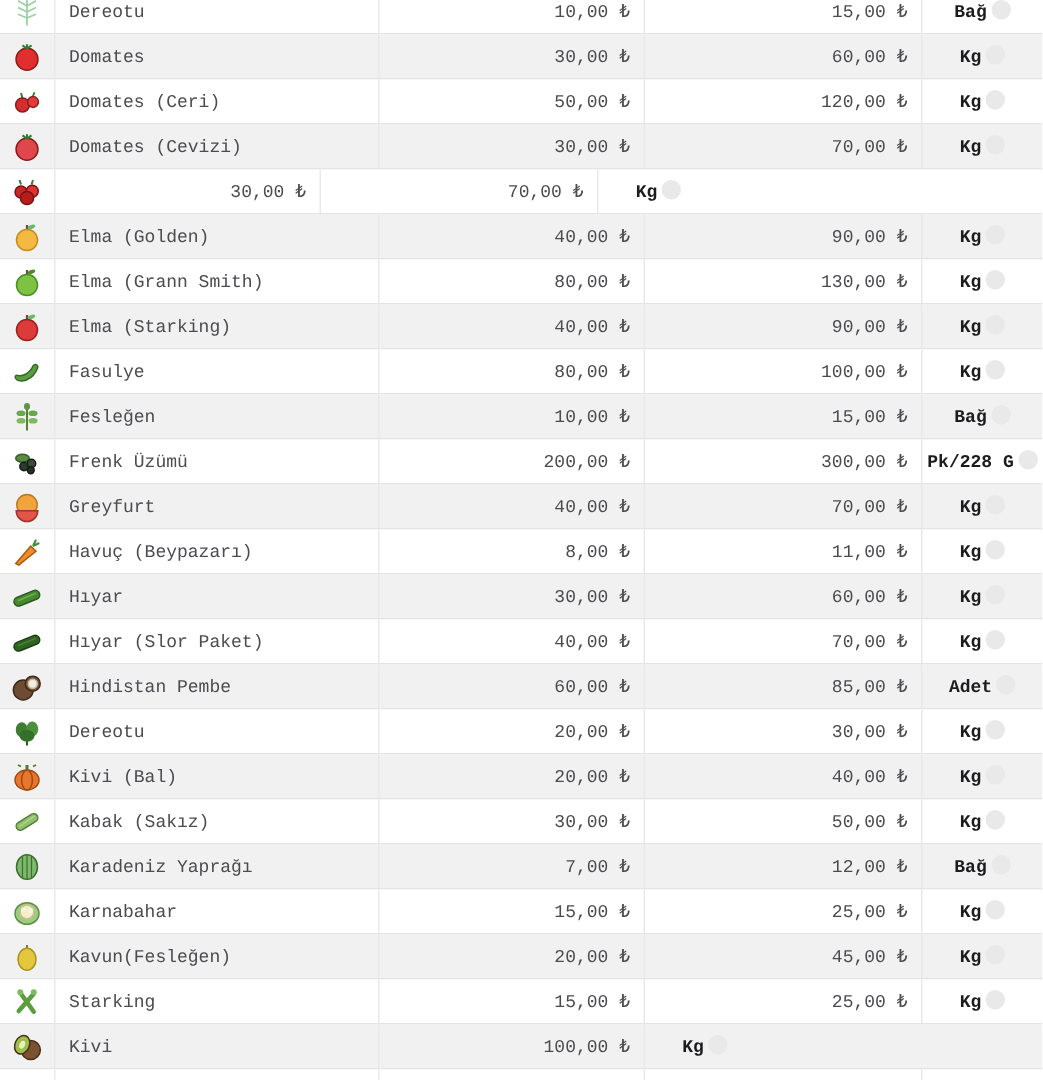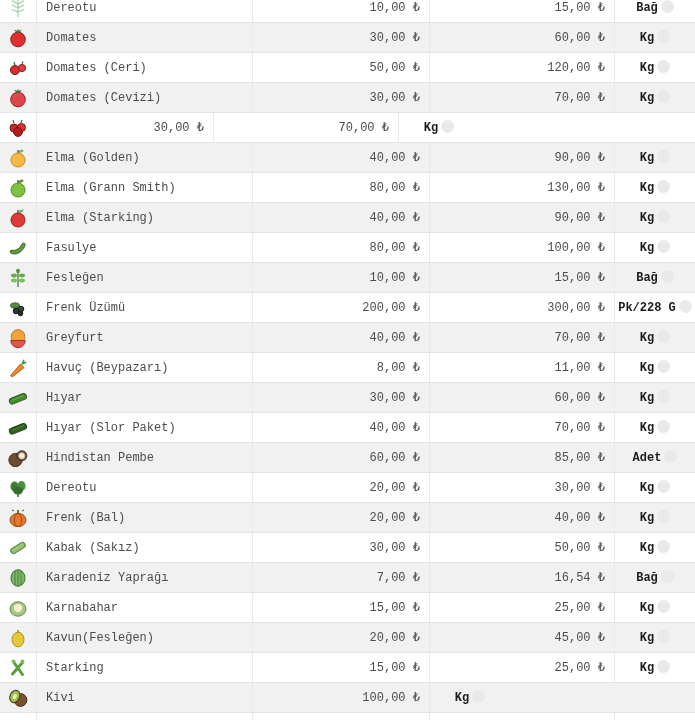--- a/index.html
+++ b/index.html
@@ -444,21 +444,21 @@
       <span class="icon">
             <svg width="22" height="22" viewBox="0 0 22 22">
               <path d="M11 6V3" stroke="#4e7d33" stroke-width="2"></path>
               <path d="M7 4l-2-1M15 4l2-1" stroke="#4e7d33" stroke-width="1.3"></path>
               <ellipse cx="11" cy="13" rx="8" ry="6.6" fill="#e8762d" stroke="#9c4a12"></ellipse>
               <ellipse cx="11" cy="13" rx="3.6" ry="6.6" fill="none" stroke="#9c4a12"></ellipse>
             </svg>
           </span>
     </div>
     <div class="cell cell-name">
-      <span>Frenk (Bal)</span>
+      <span>Kivi (Bal)</span>
     </div>
     <div class="cell cell-min">
       <span>20,00 ₺</span>
     </div>
     <div class="cell cell-max">
       <span>40,00 ₺</span>
     </div>
     <div class="cell cell-unit">
       <span>Kg</span>
       <span class="unit-dot"></span>
@@ -496,21 +496,21 @@
             </svg>
           </span>
     </div>
     <div class="cell cell-name">
       <span>Karadeniz Yaprağı</span>
     </div>
     <div class="cell cell-min">
       <span>7,00 ₺</span>
     </div>
     <div class="cell cell-max">
-      <span>16,54 ₺</span>
+      <span>12,00 ₺</span>
     </div>
     <div class="cell cell-unit">
       <span>Bağ</span>
       <span class="unit-dot"></span>
     </div>
   </div>
       <div class="row">
     <div class="cell cell-icon">
       <span class="icon">
             <svg width="22" height="22" viewBox="0 0 22 22">

